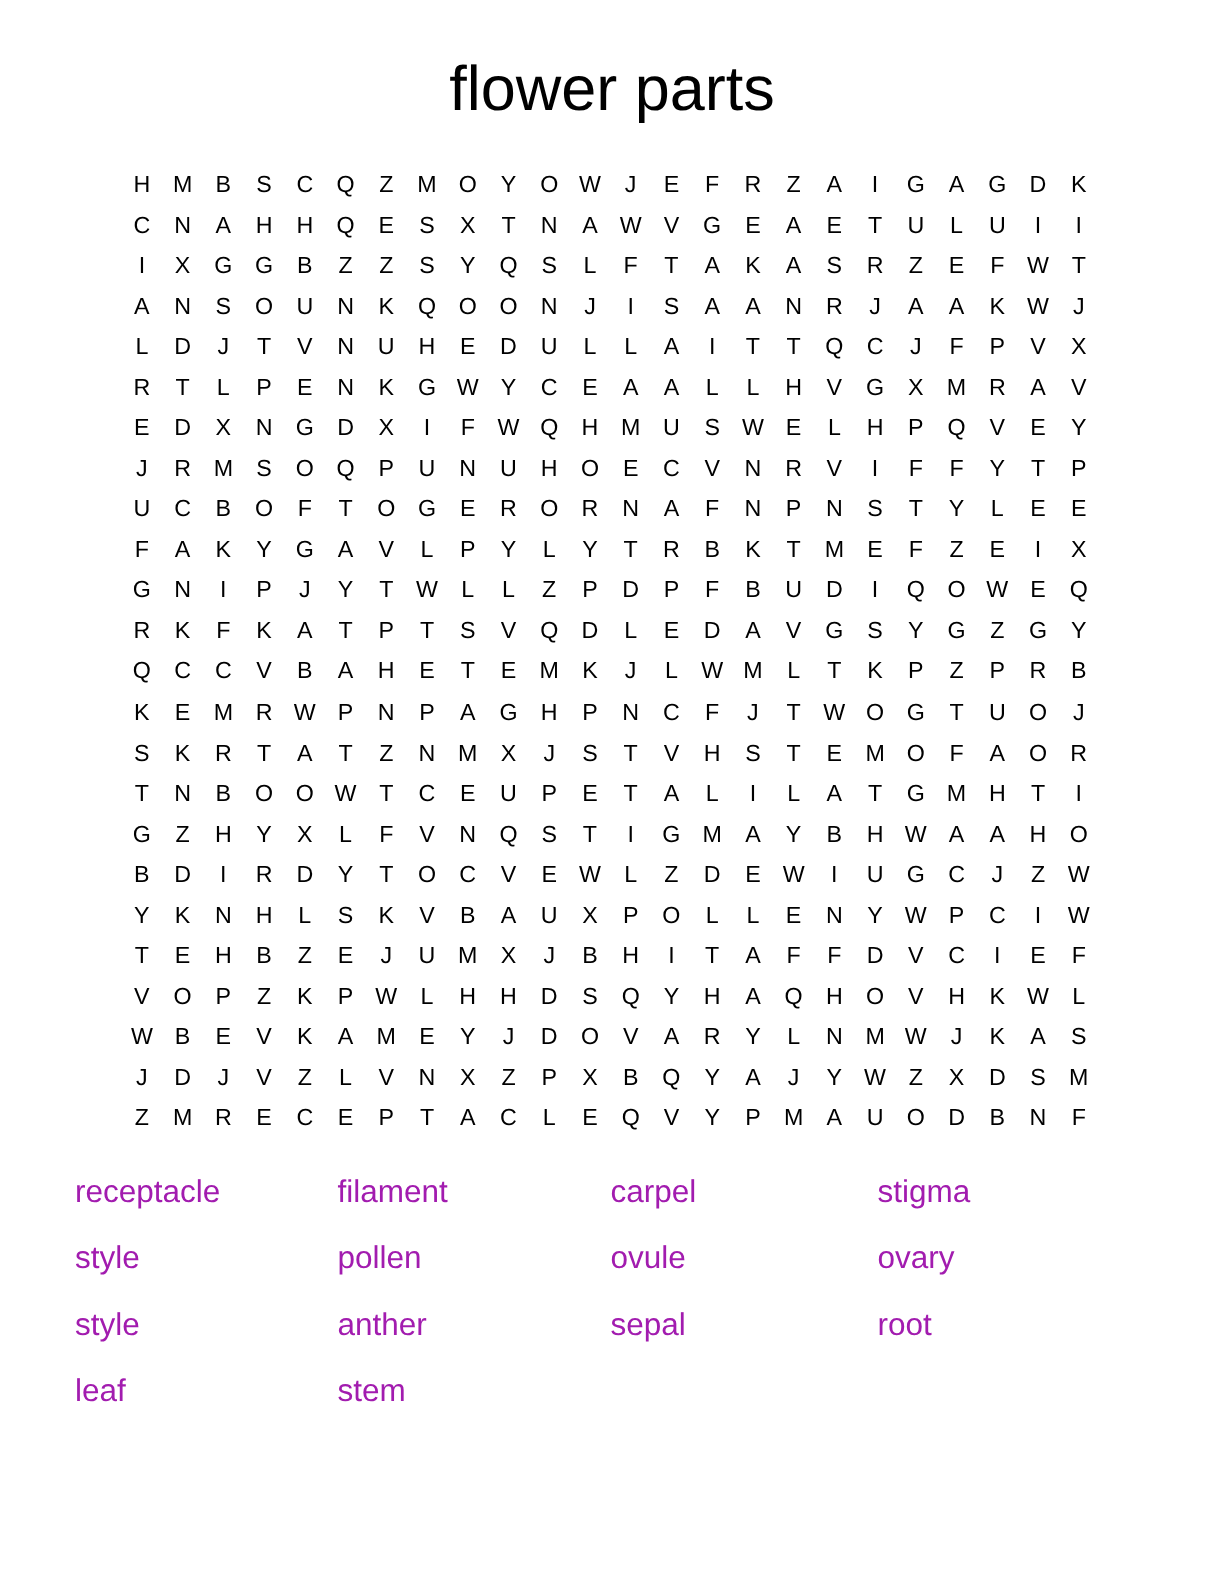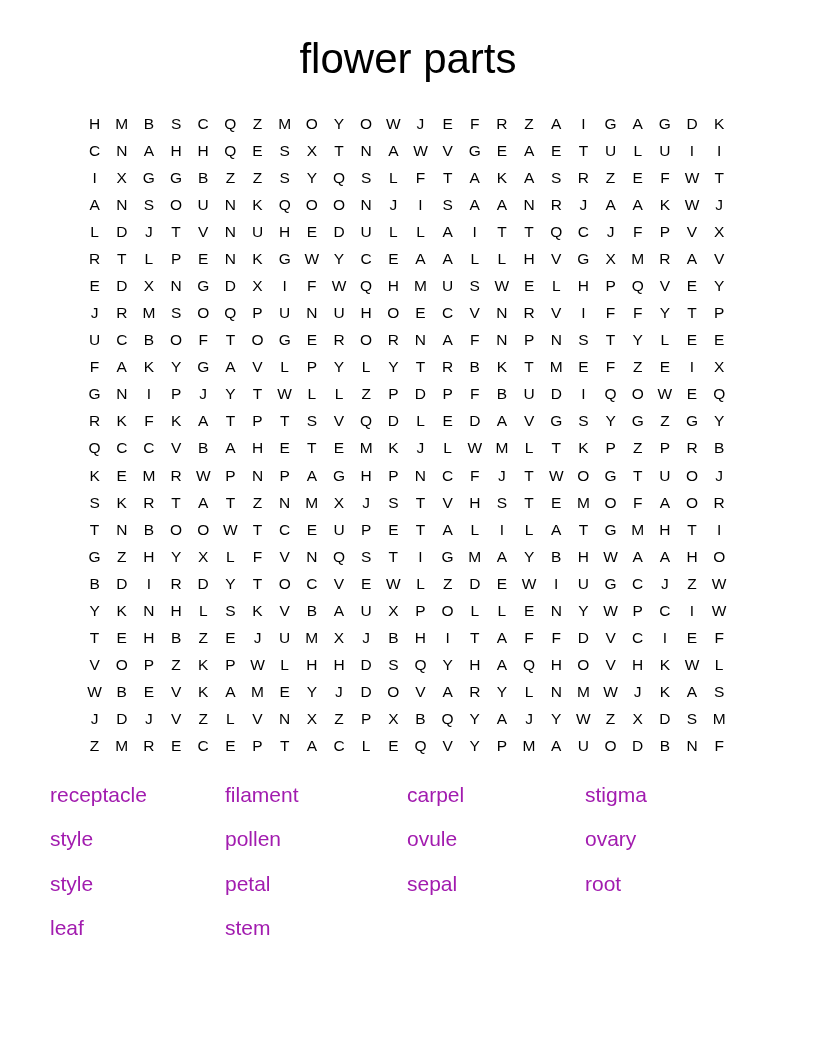--- a/index.html
+++ b/index.html
@@ -697,20 +697,20 @@
   <div class="word-list">
       <div class="word-item">receptacle</div>
       <div class="word-item">filament</div>
       <div class="word-item">carpel</div>
       <div class="word-item">stigma</div>
       <div class="word-item">style</div>
       <div class="word-item">pollen</div>
       <div class="word-item">ovule</div>
       <div class="word-item">ovary</div>
       <div class="word-item">style</div>
-      <div class="word-item">petal</div>
+      <div class="word-item">anther</div>
       <div class="word-item">sepal</div>
       <div class="word-item">root</div>
       <div class="word-item">leaf</div>
       <div class="word-item">stem</div>
     </div>
 
 </div>
 
 </body></html>

